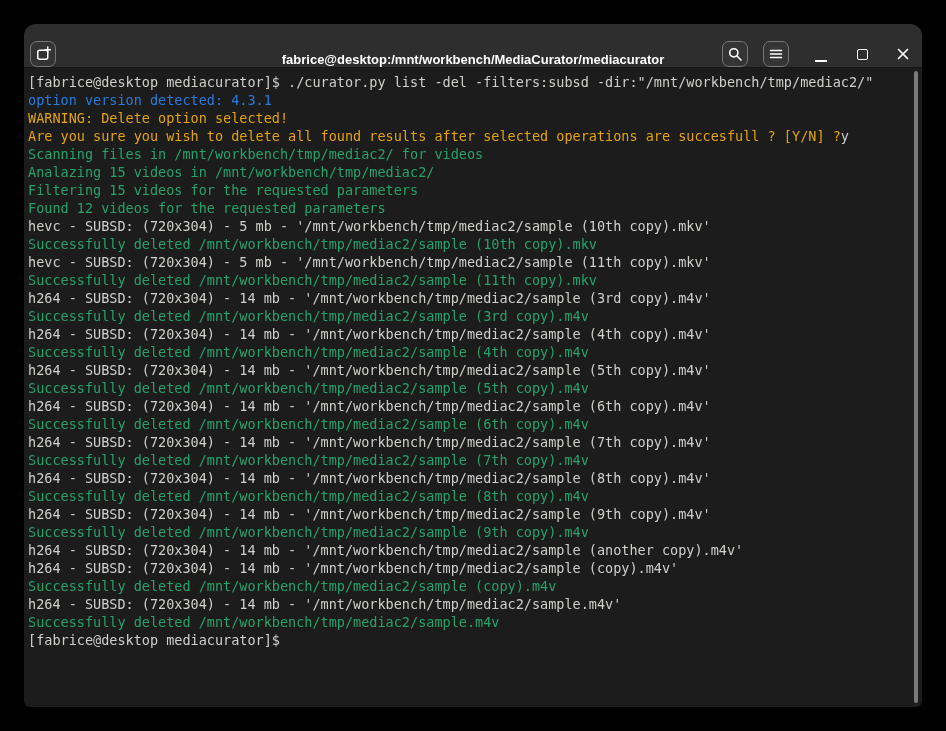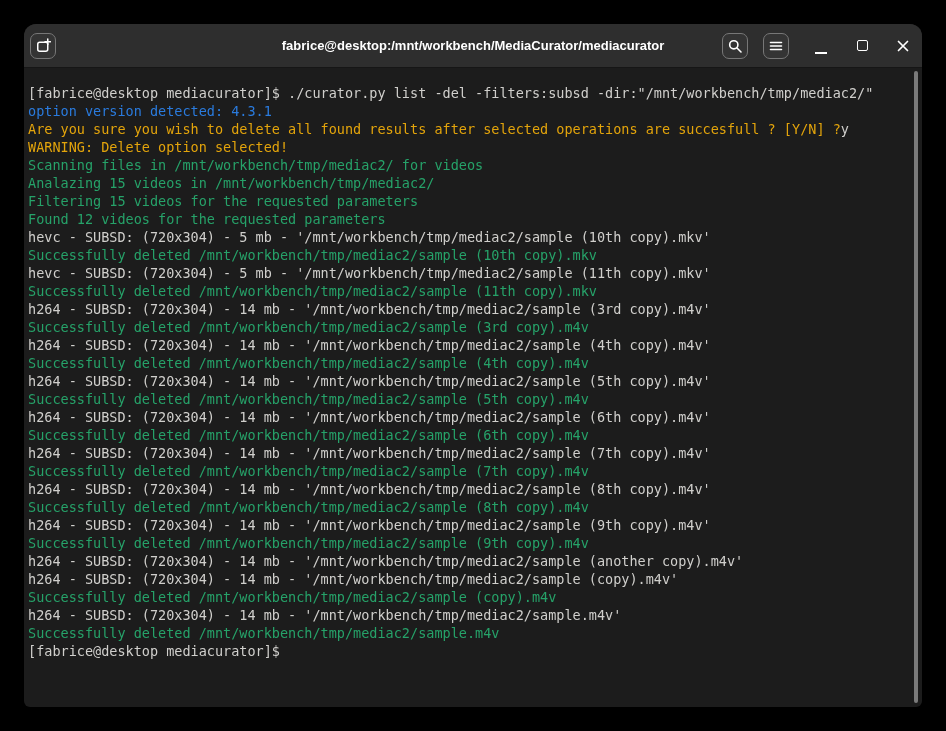--- a/index.html
+++ b/index.html
@@ -14,21 +14,21 @@
     width: 898px; height: 683px;
     border-radius: 12px 12px 6px 6px;
     background: var(--terminal_bg, #1d1d1d);
     overflow: hidden;
     display: flex; flex-direction: column;
   }
   .headerbar {
     height: 44px; flex: 0 0 44px;
     background: var(--header_bg, #2e2e2e);
     border-bottom: 1px solid #161616;
-    display: flex; align-items: center;
+    display: flex; align-items: flex-end;
     padding: 0 6px;
     position: relative;
   }
   .title {
     position: absolute; left: 50%; transform: translateX(-50%);
     color: var(--header_fg, #fff);
     font: bold 13px "Liberation Sans", sans-serif;
     white-space: nowrap;
   }
   .hbtn {
@@ -40,21 +40,21 @@
     border: 1px solid #777;
     border-radius: 7px;
     background: rgba(255,255,255,0.03);
   }
   .right { margin-left: auto; display: flex; align-items: center; gap: 15px; }
   .minimize { margin-left: 4px; }
   .min-glyph { width: 12px; height: 2px; background: #fff; display: block; margin-top: 14px; }
   .max-glyph { width: 11px; height: 11px; border: 1.5px solid #fff; border-radius: 2px; display: block; }
   .terminal {
     position: relative; flex: 1 1 auto;
-    padding: 16px 18px 0 4px;
+    padding: 5px 18px 0 4px;
     overflow: hidden;
   }
   .line {
     font: 13.5px/18px "DejaVu Sans Mono", monospace;
     white-space: pre;
     color: var(--fg, #d0cfcc);
   }
   .scrollbar {
     position: absolute; top: 2px; right: 2px; bottom: 3px; width: 10px;
   }
@@ -105,22 +105,22 @@
         </svg>
       </button>
     </div>
 
   </div>
 
   <div class="terminal">
     <div class="output">
         <div class="line"><span style="color: var(--fg);">[fabrice@desktop mediacurator]$ ./curator.py list -del -filters:subsd -dir:"/mnt/workbench/tmp/mediac2/"</span></div>
         <div class="line"><span style="color: var(--blue);">option version detected: 4.3.1</span></div>
+        <div class="line"><span style="color: var(--yellow);">WARNING: Delete option selected!</span></div>
         <div class="line"><span style="color: var(--yellow);">Are you sure you wish to delete all found results after selected operations are succesfull ? [Y/N] ?</span><span style="color: var(--fg);">y</span></div>
-        <div class="line"><span style="color: var(--yellow);">WARNING: Delete option selected!</span></div>
         <div class="line"><span style="color: var(--green);">Scanning files in /mnt/workbench/tmp/mediac2/ for videos</span></div>
         <div class="line"><span style="color: var(--green);">Analazing 15 videos in /mnt/workbench/tmp/mediac2/</span></div>
         <div class="line"><span style="color: var(--green); text-align: center;">Filtering 15 videos for the requested parameters</span></div>
         <div class="line"><span style="color: var(--green);">Found 12 videos for the requested parameters</span></div>
         <div class="line"><span style="color: var(--fg);">hevc - SUBSD: (720x304) - 5 mb - '/mnt/workbench/tmp/mediac2/sample (10th copy).mkv'</span></div>
         <div class="line"><span style="color: var(--green);">Successfully deleted /mnt/workbench/tmp/mediac2/sample (10th copy).mkv</span></div>
         <div class="line"><span style="color: var(--fg);">hevc - SUBSD: (720x304) - 5 mb - '/mnt/workbench/tmp/mediac2/sample (11th copy).mkv'</span></div>
         <div class="line"><span style="color: var(--green);">Successfully deleted /mnt/workbench/tmp/mediac2/sample (11th copy).mkv</span></div>
         <div class="line"><span style="color: var(--fg);">h264 - SUBSD: (720x304) - 14 mb - '/mnt/workbench/tmp/mediac2/sample (3rd copy).m4v'</span></div>
         <div class="line"><span style="color: var(--green);">Successfully deleted /mnt/workbench/tmp/mediac2/sample (3rd copy).m4v</span></div>

